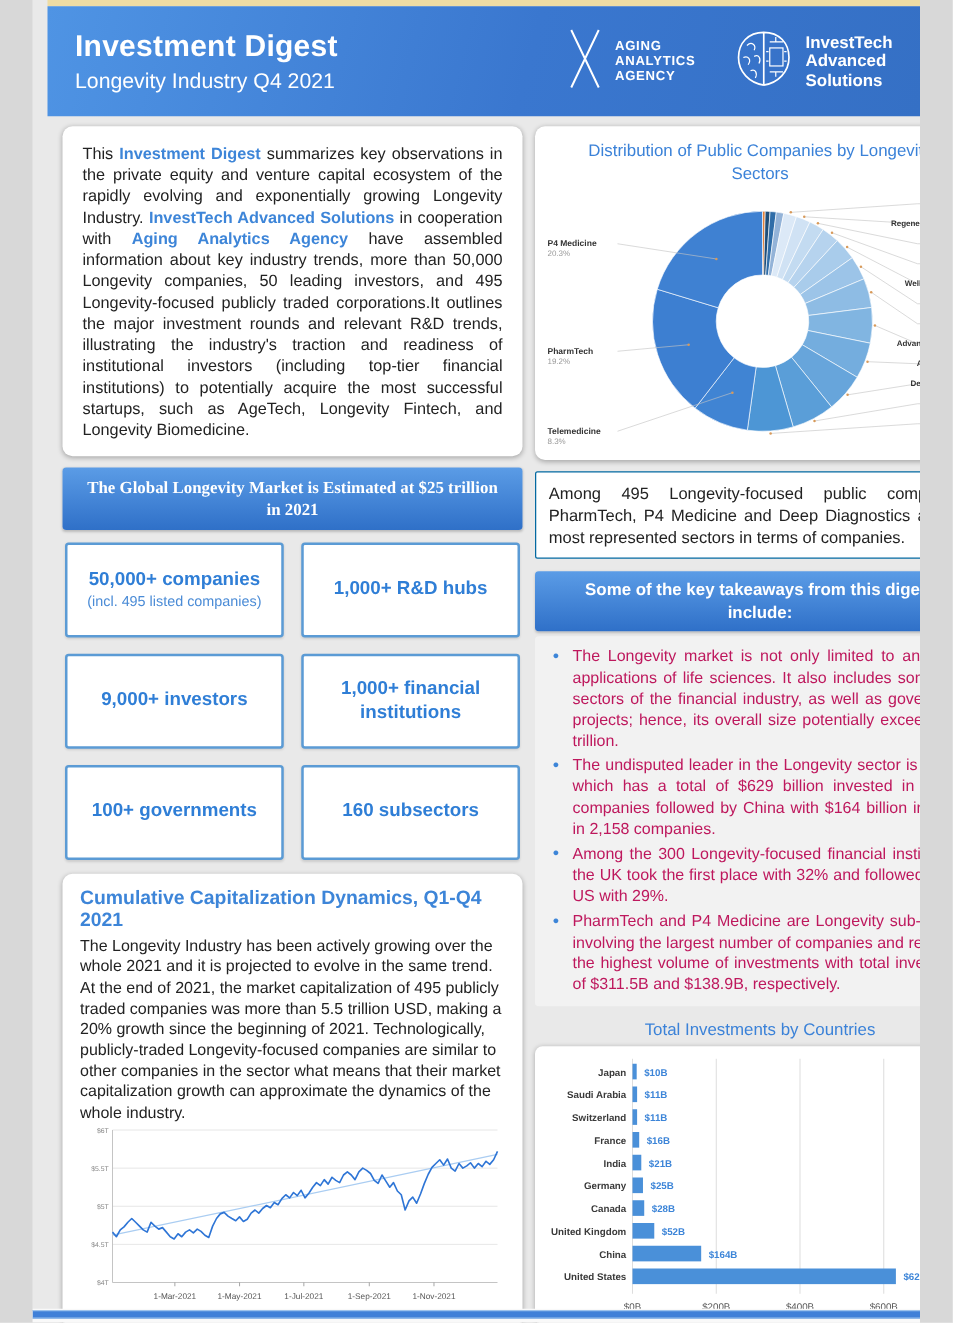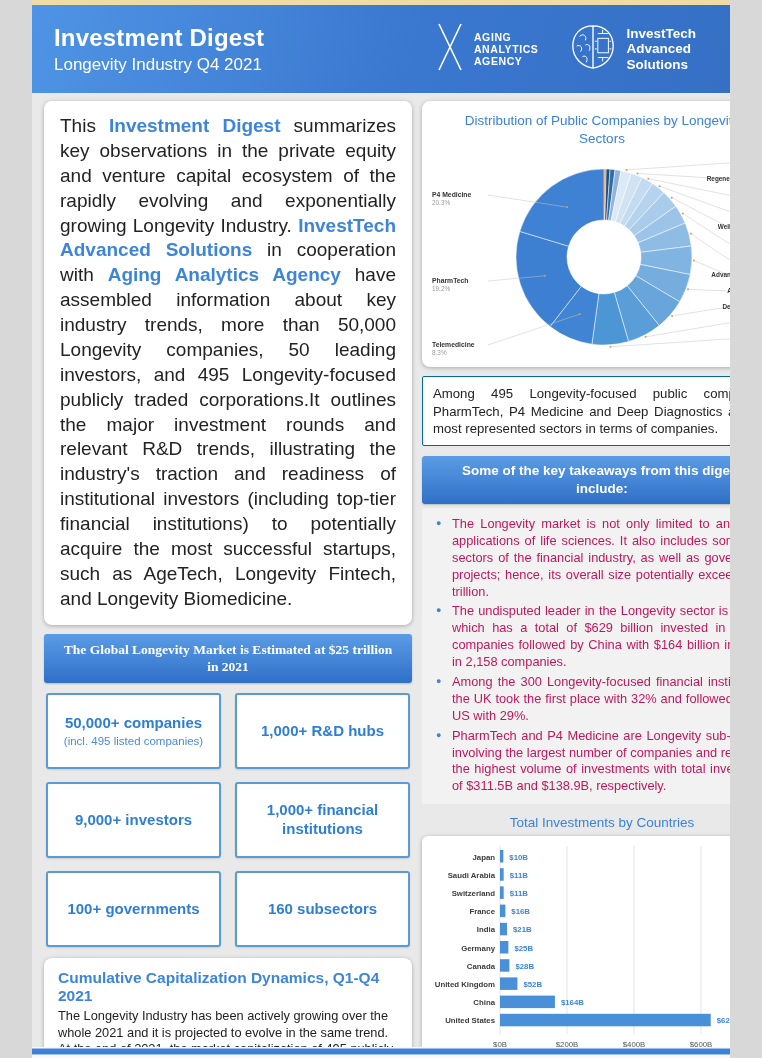--- a/index.html
+++ b/index.html
@@ -1,32 +1,32 @@
 <!DOCTYPE html>
 <html><head>
 <meta charset="utf-8">
 <style>
   html,body{margin:0;padding:0;}
   body{background:#d8d8d8;font-family:"Liberation Sans",sans-serif;}
-  .page{width:698px;height:1058px;background:#e9e9e9;position:relative;overflow:hidden;margin:0 auto;}
+  .page{width:698px;height:1058px;background:#e9e9e9;position:relative;overflow:hidden;margin:0 auto;padding-left:12px;}
   .top-strip{height:5px;background:#eedca4;}
   .header{height:88px;background:linear-gradient(105deg,#4f94e4 0%,#3a77cf 55%,#3570c5 100%);display:flex;align-items:center;padding:0 22px;color:#fff;}
   .header-titles{display:flex;flex-direction:column;gap:3px;}
   .page-title{font-size:24px;font-weight:bold;letter-spacing:.2px;margin:0;}
   .page-subtitle{font-size:17px;font-weight:500;margin:0;}
-  .logos{margin-left:auto;display:flex;gap:30px;align-items:center;margin-right:12px;}
+  .logos{margin-left:auto;display:flex;gap:30px;align-items:center;margin-right:0;}
   .logo{display:flex;align-items:center;gap:8px;}
   .logo-lines{display:flex;flex-direction:column;line-height:1.15;}
   .logo-lines.small span{font-size:10.5px;font-weight:bold;letter-spacing:.6px;}
   .logo-lines.big span{font-size:13.5px;font-weight:bold;}
   .main{display:flex;gap:10px;padding:8px 12px 0;}
   .col-left{width:368px;flex:none;}
   .col-right{width:360px;flex:none;}
   .card{background:#fff;border-radius:8px;box-shadow:0 1px 4px rgba(0,0,0,.28);}
-  .intro-card{padding:13px 16px;font-size:19px;line-height:1.31;color:#222;text-align:justify;}
+  .intro-card{padding:13px 16px;font-size:13px;line-height:1.31;color:#222;text-align:justify;}
   .accent{color:#3d85d8;font-weight:bold;}
   .banner{margin-top:9px;padding:7px 14px;background:linear-gradient(180deg,#5b9ce6,#2f70c8);border-radius:3px;color:#fff;font-weight:bold;font-size:13.5px;text-align:center;line-height:1.32;box-shadow:0 1px 2px rgba(0,0,0,.2);font-family:Liberation Serif, serif;}
   .stats-grid{margin-top:10px;display:grid;grid-template-columns:1fr 1fr;gap:13px 14px;padding:0 2px;}
   .stat-box{background:#fff;border:2px solid #5b9bd5;border-radius:3px;min-height:60px;display:flex;flex-direction:column;justify-content:center;align-items:center;text-align:center;color:#2f7ed6;font-weight:bold;font-size:15px;line-height:1.25;padding:6px 10px;box-shadow:0 1px 2px rgba(0,0,0,.12);}
   .stat-sub{font-size:11.5px;font-weight:normal;color:#4a8bd6;margin-top:1px;line-height:1.25;}
   .cap-card{margin-top:11px;padding:11px 14px 8px;}
   .cap-heading{color:#3d85d8;font-weight:bold;font-size:15.5px;margin:0 0 3px;}
   .cap-text{font-size:12.8px;line-height:1.3;color:#222;}
   .donut-card{padding:11px 8px 4px;}
   .chart-title{color:#3b82d8;font-weight:normal;font-size:13.5px;text-align:center;line-height:1.3;margin:0 28px 4px;}

